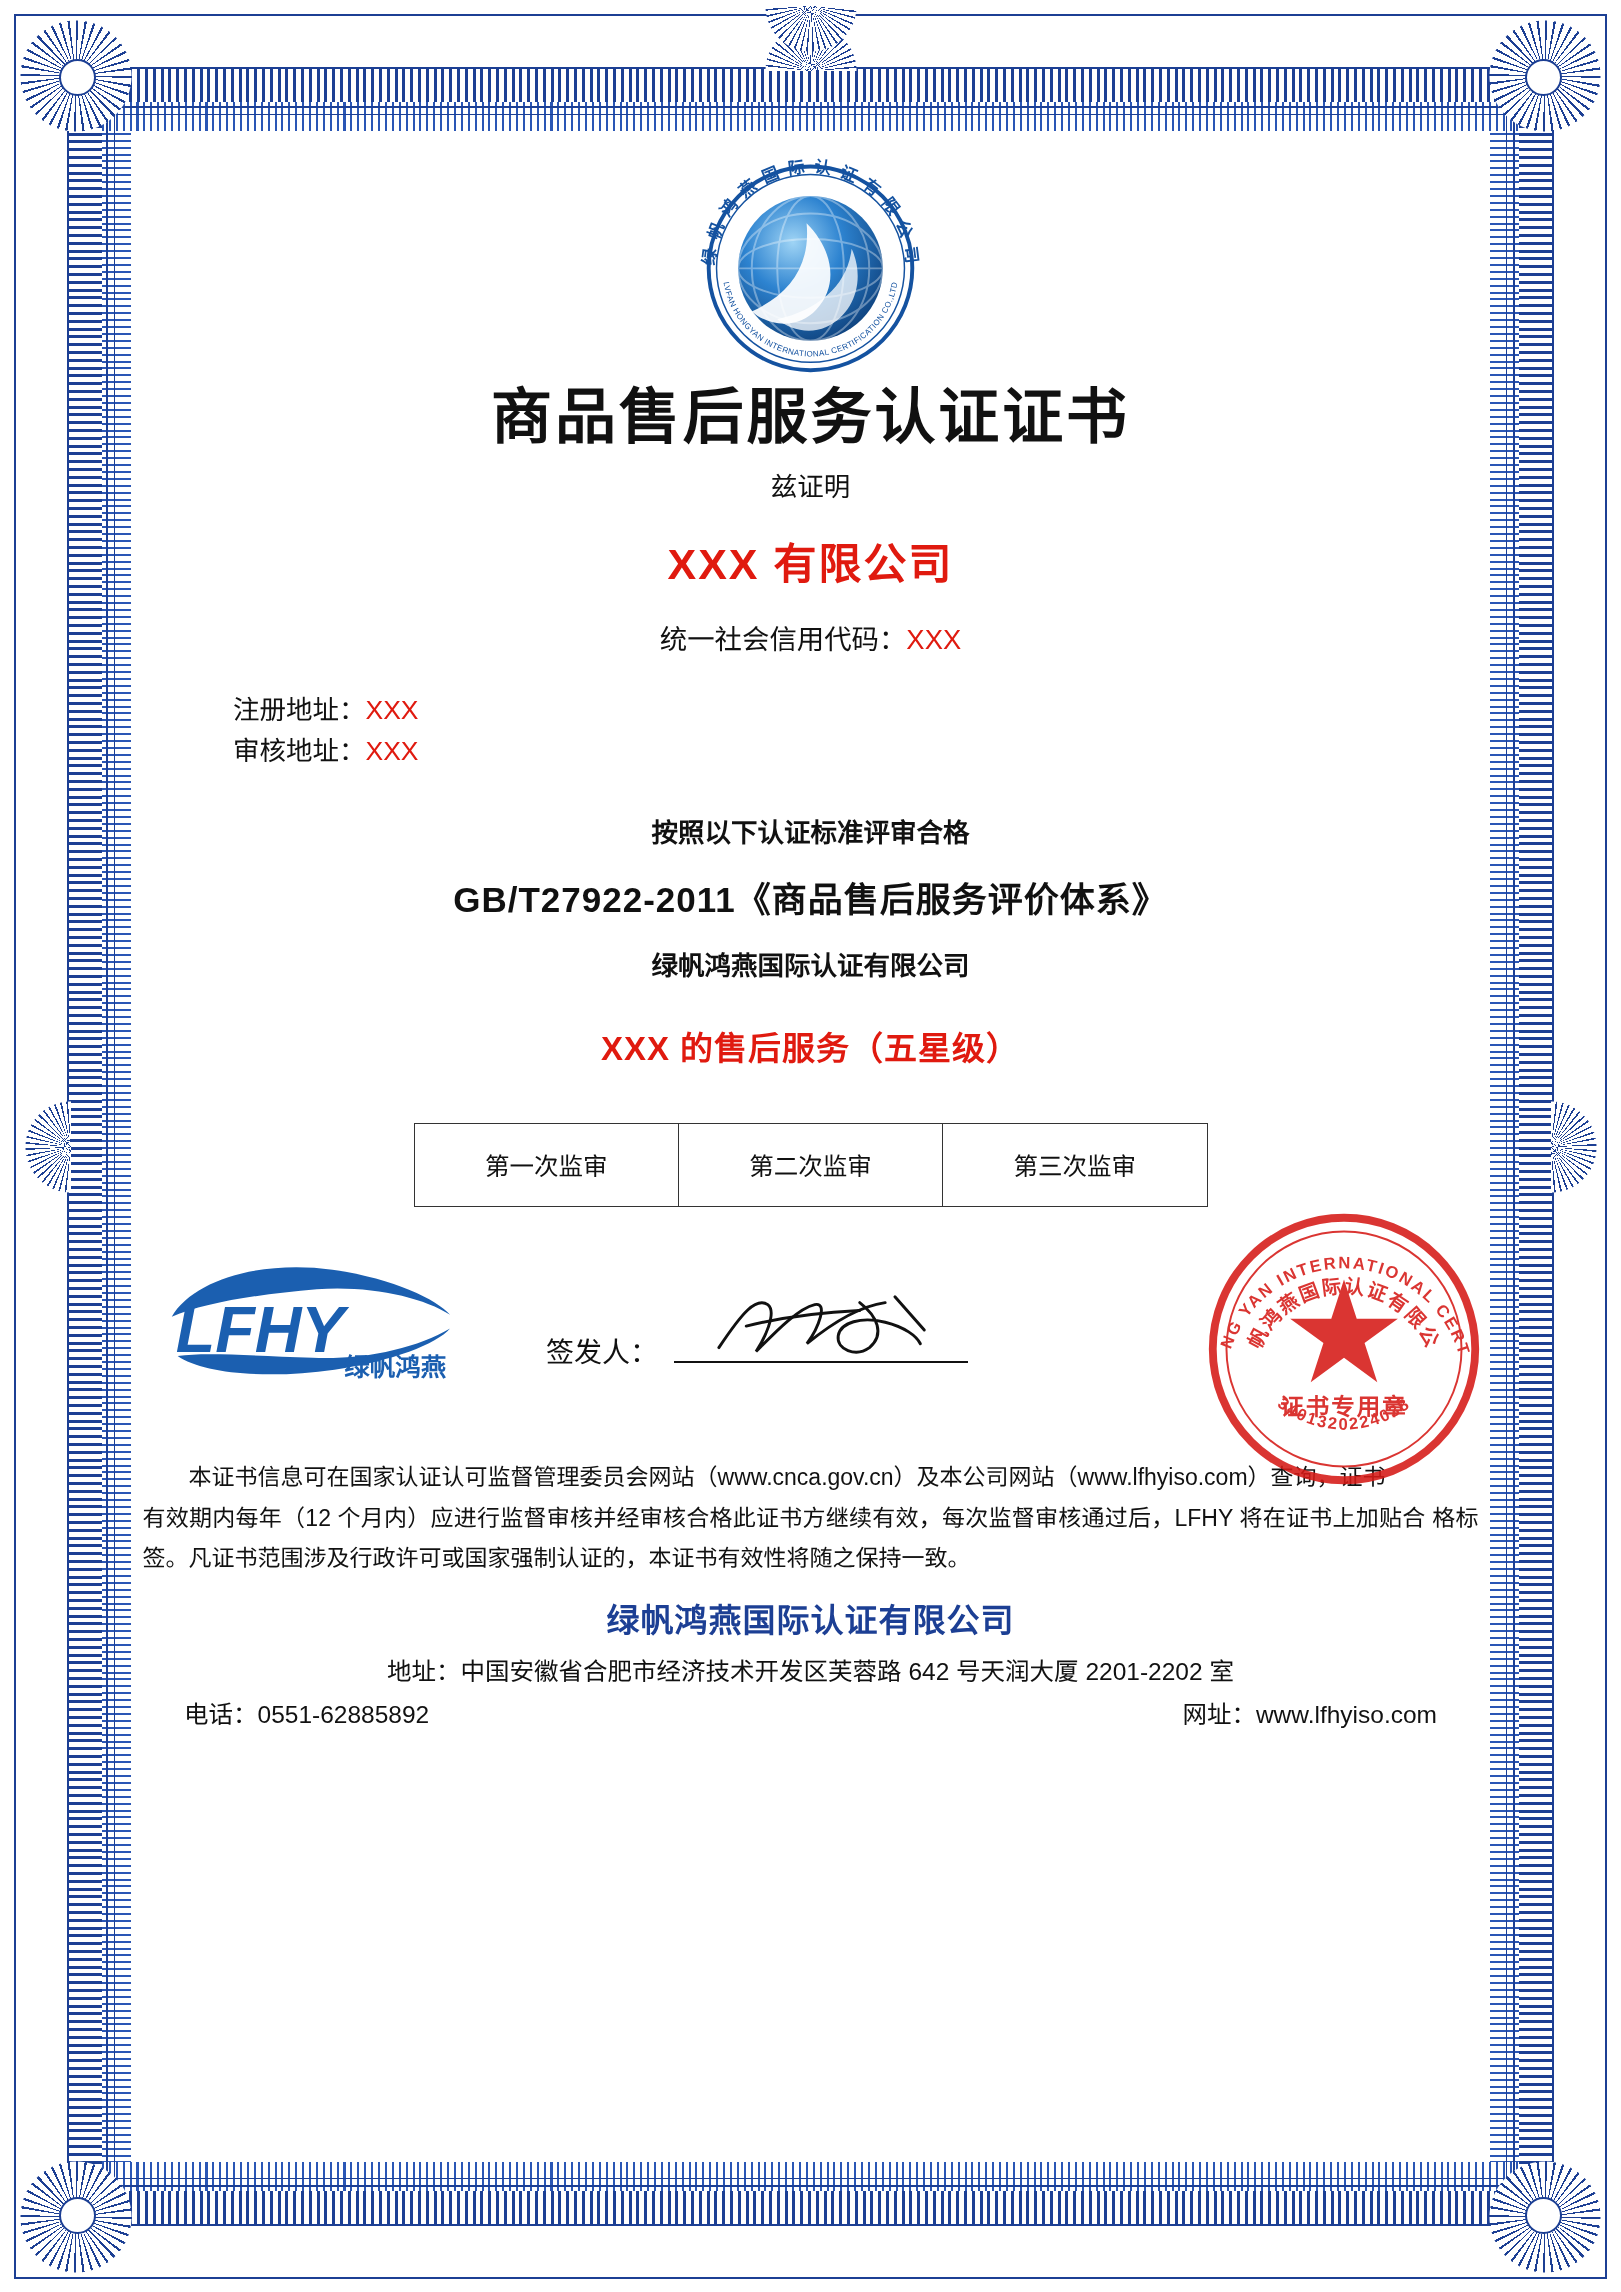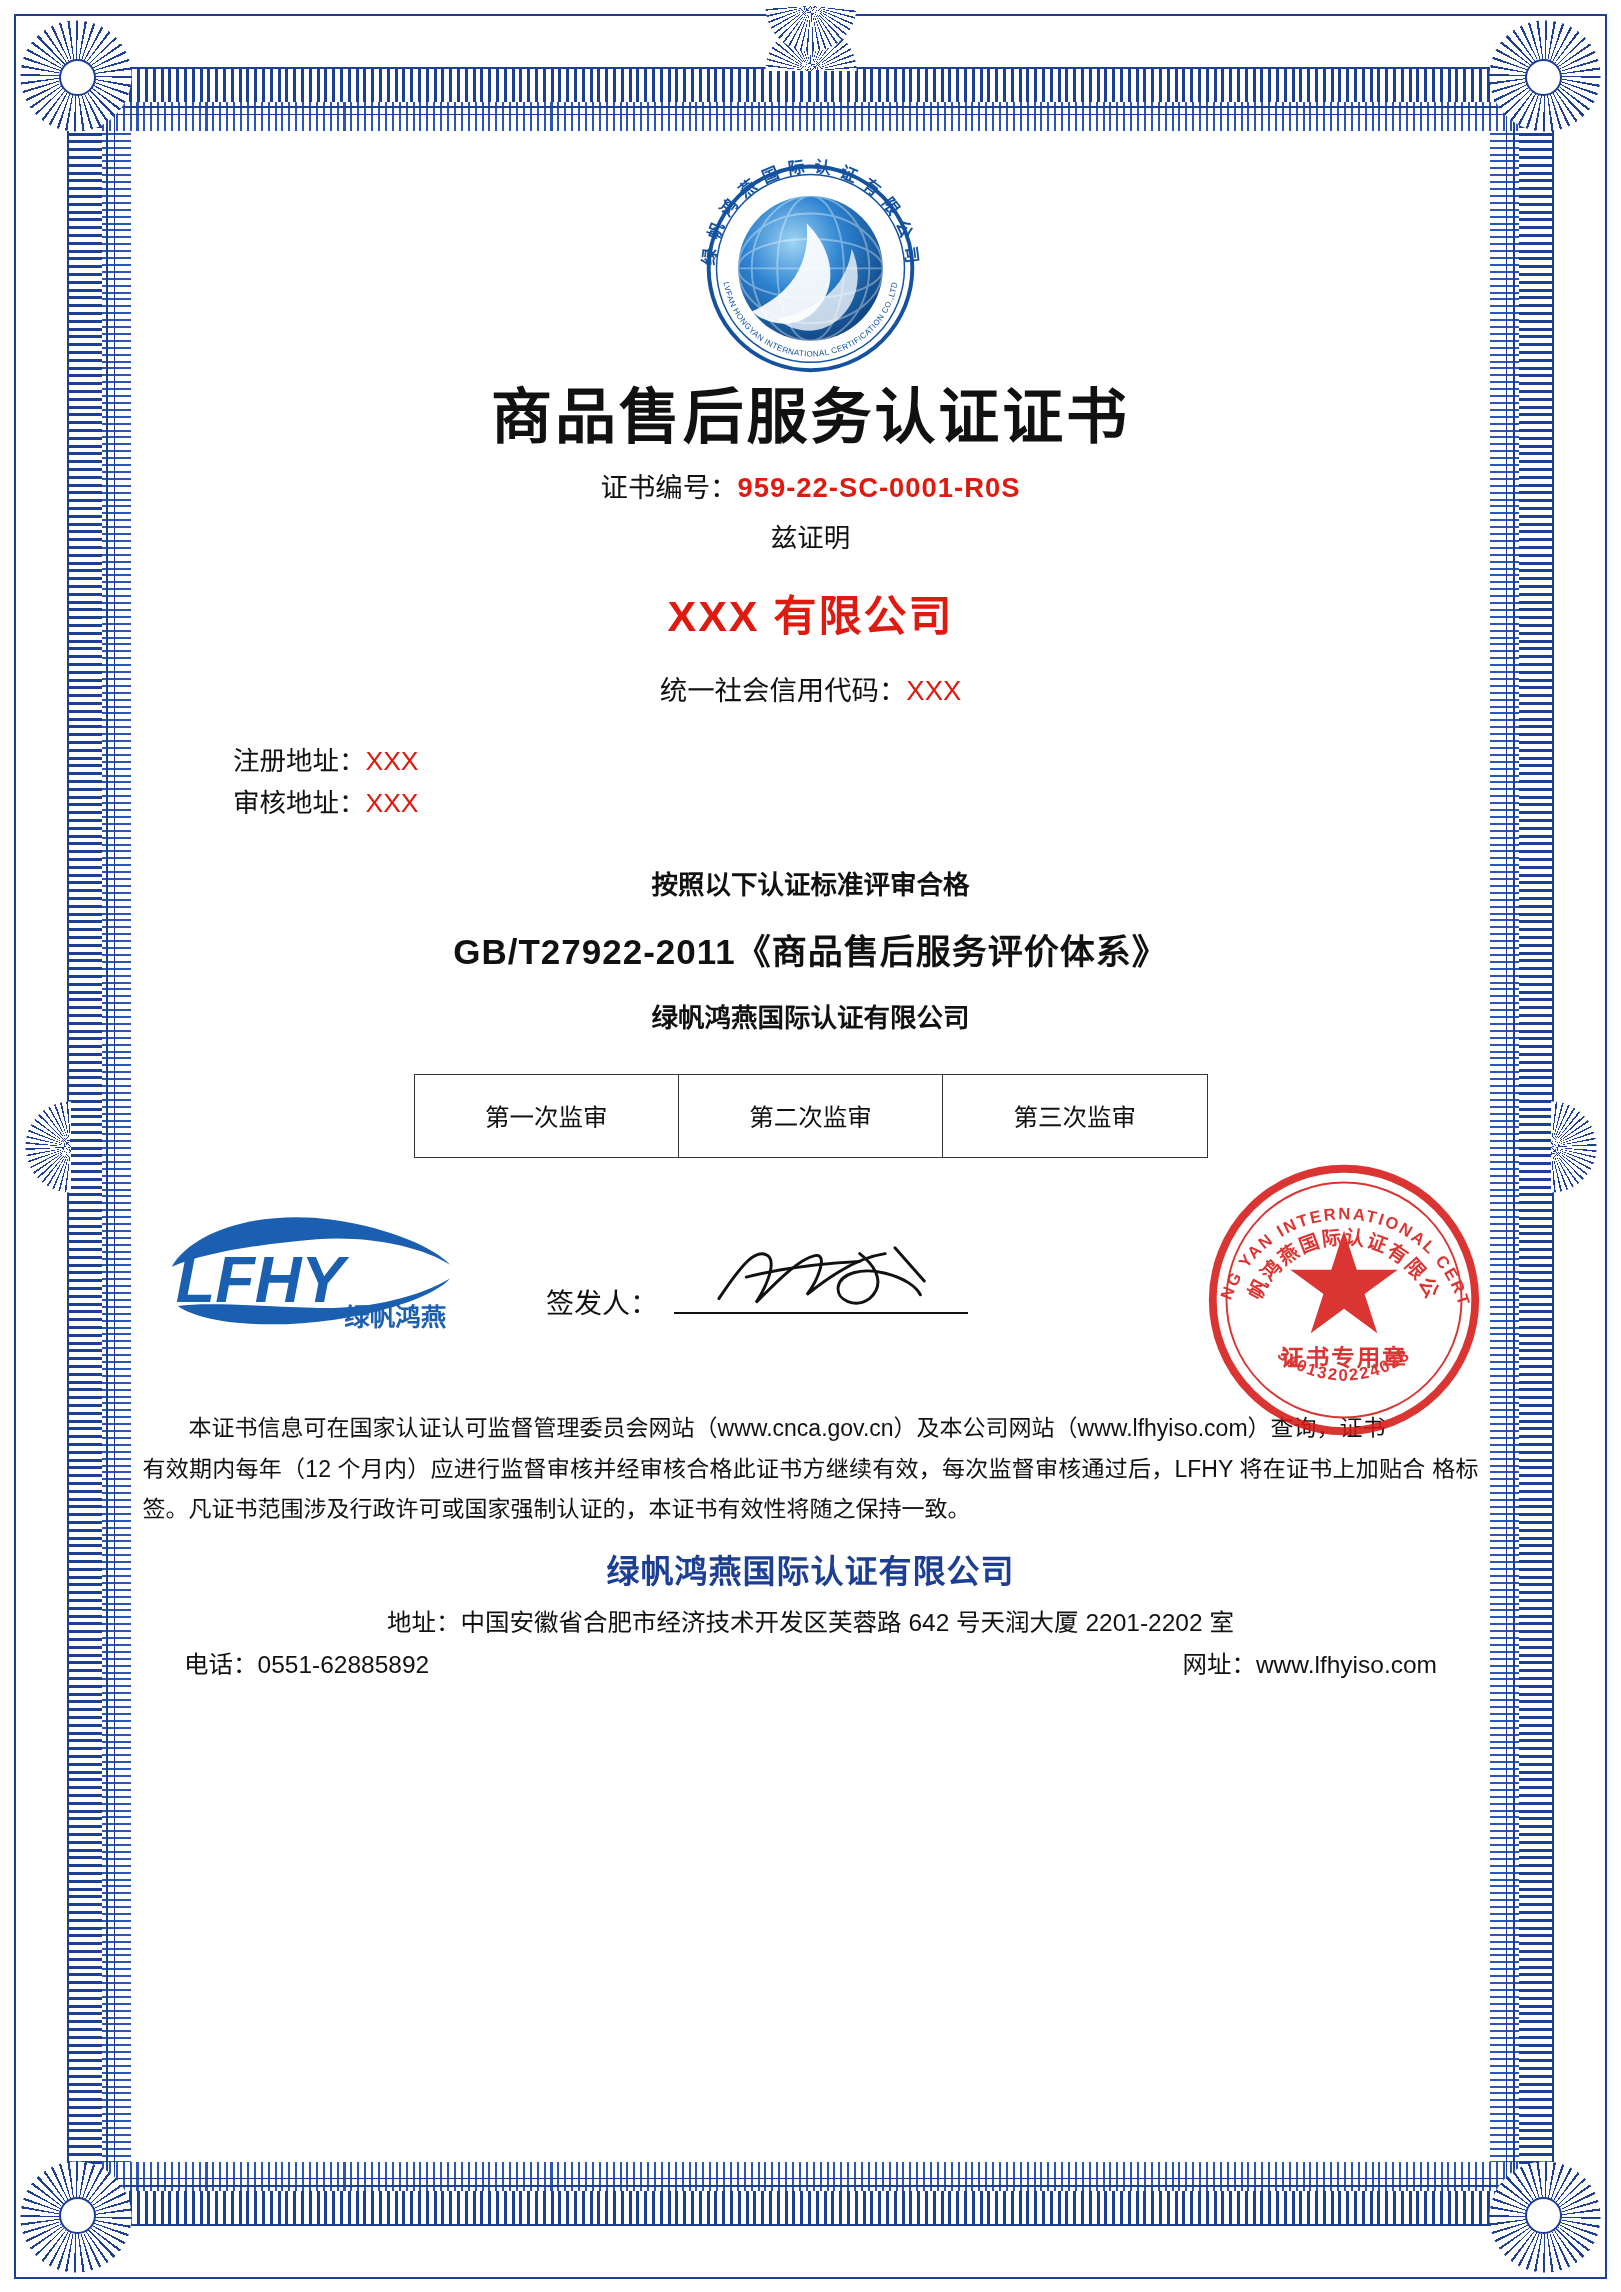--- a/index.html
+++ b/index.html
@@ -223,23 +223,20 @@
           <textPath href="#arcTop" startOffset="50%" text-anchor="middle">绿 帆 鸿 燕 国 际 认 证 有 限 公 司</textPath>
         </text>
         <text font-size="8.2" fill="#1452a0" letter-spacing="0.4" font-family="'Liberation Sans',sans-serif">
           <textPath href="#arcBot" startOffset="50%" text-anchor="middle">LVFAN HONGYAN INTERNATIONAL CERTIFICATION CO.,LTD</textPath>
         </text>
       </svg>
     </div>
 
     <div class="cert-title">商品售后服务认证证书</div>
 
-    <div class="cert-no-line">
-      <span>证书编号：</span><span class="val">959-22-SC-0001-R0S</span>
-    </div>
 
     <div class="hereby">兹证明</div>
 
     <div class="company">XXX 有限公司</div>
 
     <div class="credit-line">
       <span>统一社会信用代码：</span><span class="val">XXX</span>
     </div>
 
     <div class="addr-block">
@@ -247,20 +244,21 @@
         <span>注册地址：</span><span class="val">XXX</span>
       </div>
       <div>
         <span>审核地址：</span><span class="val">XXX</span>
       </div>
     </div>
 
     <div class="std-intro">按照以下认证标准评审合格</div>
     <div class="std-name">GB/T27922-2011《商品售后服务评价体系》</div>
     <div class="scope-intro">绿帆鸿燕国际认证有限公司</div>
+    <div class="scope">XXX 的售后服务（五星级）</div>
 
 
     <table class="surv-table">
       <tbody>
           <tr>
         <td>第一次监审</td>
         <td>第二次监审</td>
         <td>第三次监审</td>
       </tr>
     </tbody>

